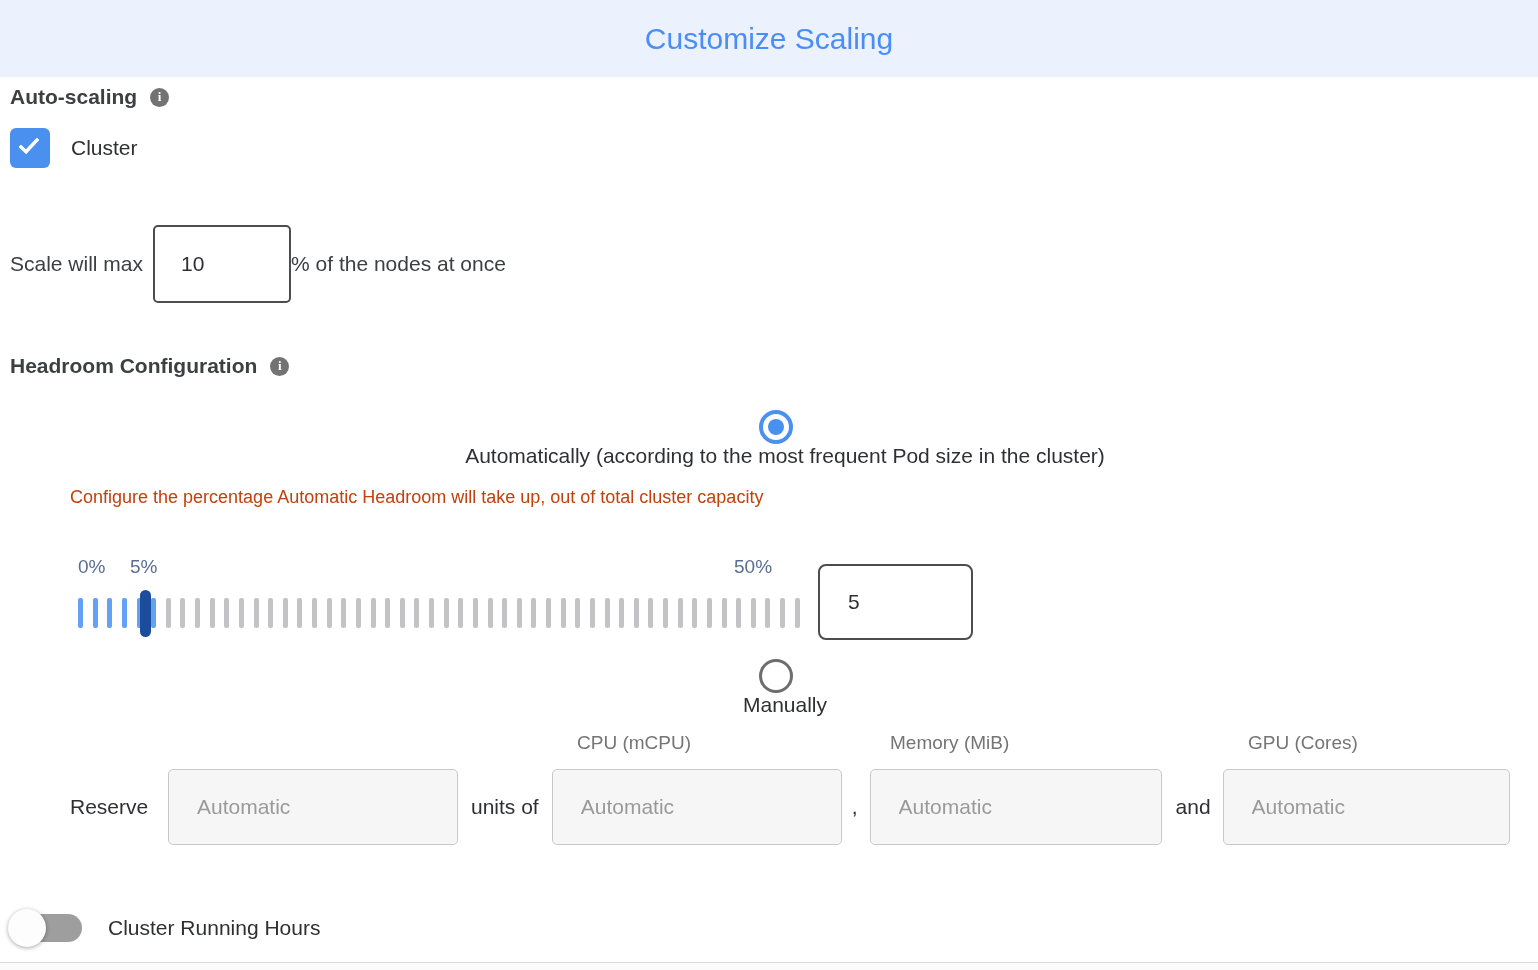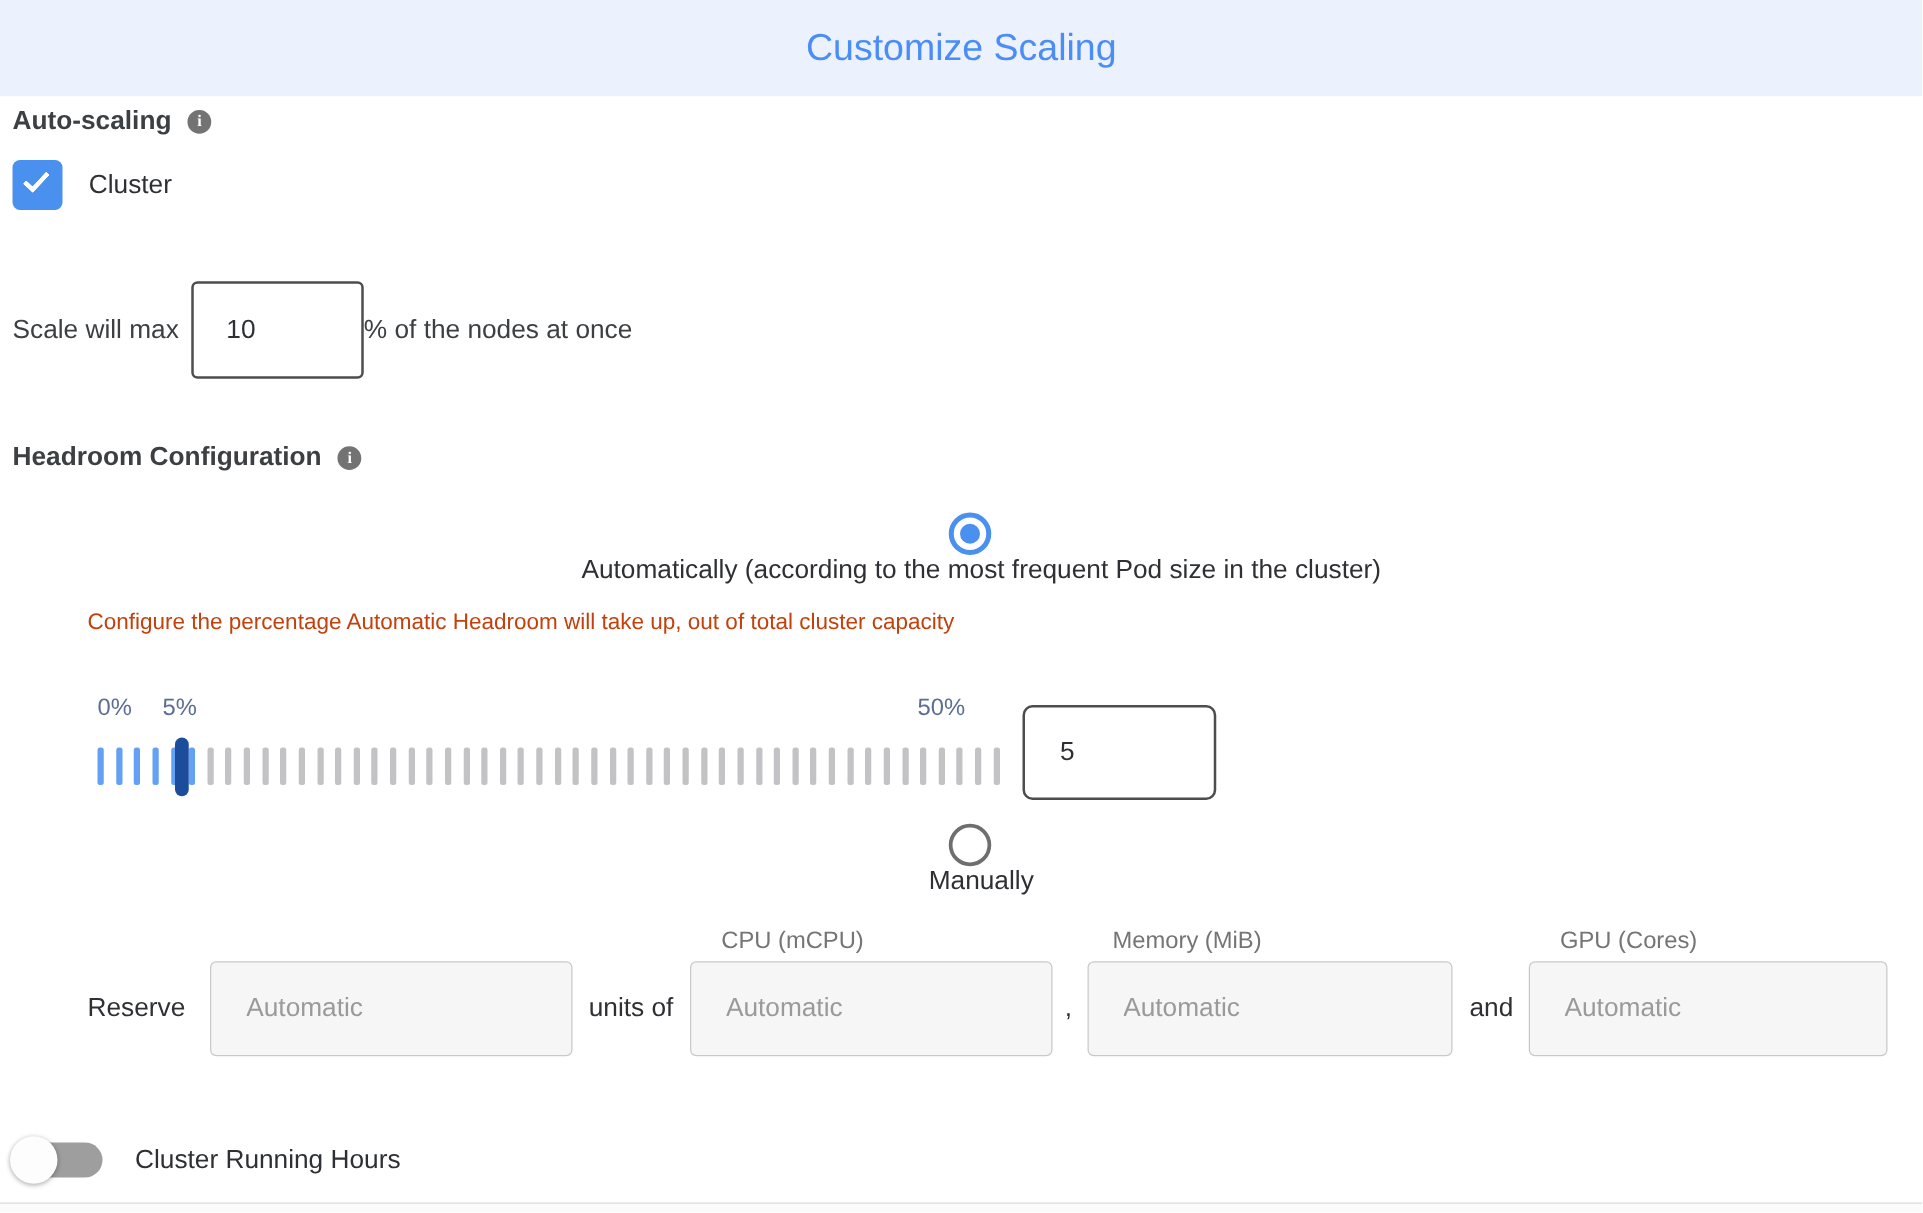--- a/index.html
+++ b/index.html
@@ -59,21 +59,21 @@
   .tick { width:5px; height:30px; border-radius:2px; background:#c3c3c6; }
   .tick.blue { background:#64a1f4; }
   .slider-handle { position:absolute; left:62px; top:34px; width:11px; height:47px;
     border-radius:6px; background:#1c4c9c; cursor:grab; z-index:2; }
   .slider-value-input { position:absolute; left:740px; top:8px; width:155px; height:76px;
     border:2px solid #4d4d4d; border-radius:8px; font-size:21px; color:#2f3033; padding-left:28px;
     outline:none; background:#fff; font-family:"Liberation Sans","DejaVu Sans",sans-serif; }
 
   
   .manual-grid { position:relative; margin-top:9px; }
-  .col-header { position:absolute; top:16px; font-size:19px; color:#757575; }
+  .col-header { position:absolute; top:6px; font-size:19px; color:#757575; }
   .col-header.cpu { left:567px; }
   .col-header.mem { left:880px; }
   .col-header.gpu { left:1238px; }
   .reserve-row { display:flex; align-items:center; padding-top:42px; height:120px; }
   .reserve-row .inline-label { font-size:21px; color:#2f3033; }
   .reserve-label { display:inline-block; width:86px; margin-left:60px; }
   .auto-input { width:290px; height:76px; background:#f6f6f6; border:1px solid #c9c9c9; border-radius:5px;
     font-size:21px; padding-left:28px; outline:none; color:#2f3033;
     font-family:"Liberation Sans","DejaVu Sans",sans-serif; }
   .auto-input::placeholder { color:#9a9a9a; opacity:1; }

